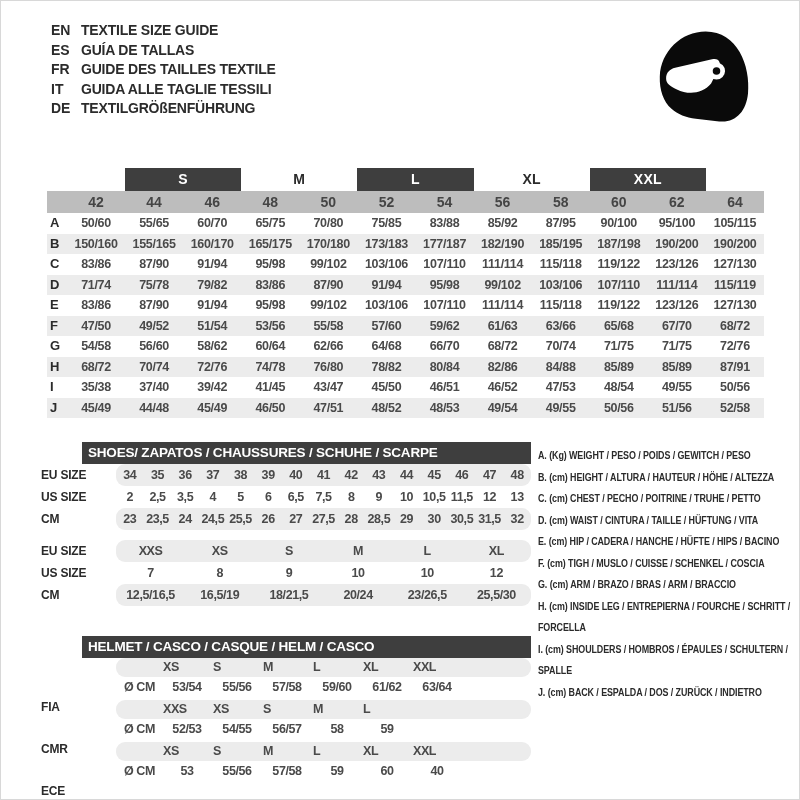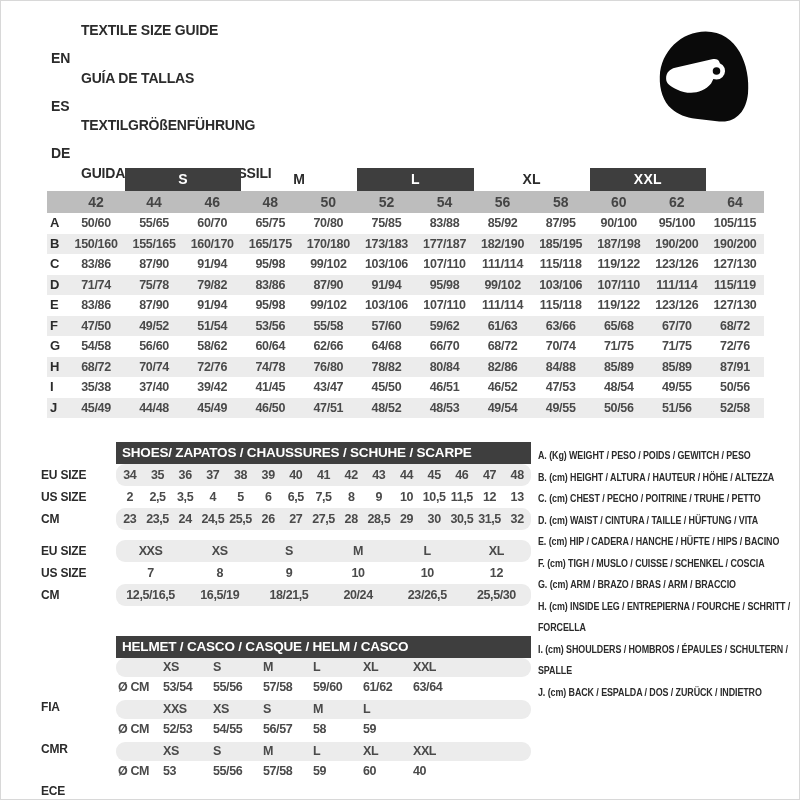--- a/index.html
+++ b/index.html
@@ -2,55 +2,55 @@
 <html><head>
 <meta charset="utf-8">
 <style>
   html,body{margin:0;padding:0;background:#fff;}
   .page{position:relative;width:800px;height:800px;background:#ffffff;border:1px solid #d8d8d8;
         box-sizing:border-box;font-family:"Liberation Sans","DejaVu Sans",sans-serif;
         font-weight:700;color:#3f3f3f;overflow:hidden;}
   
   .langs{position:absolute;left:50px;top:20px;}
   .lang-row{display:flex;font-size:14px;line-height:19.5px;color:#2b2b2b;}
-  .lang-code{width:30px;margin-top:28px;}
+  .lang-code{width:30px;}
   .lang-text{letter-spacing:-0.2px;white-space:nowrap;}
   .helmet-icon{position:absolute;left:648px;top:20px;width:110px;height:120px;}
   
   .textile{position:absolute;left:46px;top:167px;width:717px;}
   .grid13{display:grid;grid-template-columns:20px repeat(12,1fr);}
   .group-row{height:23px;}
   .group-cell{font-size:14px;line-height:22px;text-align:center;color:#2b2b2b;letter-spacing:0.3px;}
   .group-cell.boxed{background:#3e3e3e;color:#ffffff;}
   .size-row{height:22px;background:#bdbdbd;}
   .size-cell{font-size:14px;line-height:22px;text-align:center;color:#454545;}
   .t-row{height:20.5px;}
   .t-row.shaded{background:#ececec;}
   .t-letter{font-size:13px;line-height:20.5px;text-align:left;padding-left:3px;color:#2b2b2b;}
   .t-cell{font-size:12.5px;line-height:20.5px;text-align:center;letter-spacing:-0.3px;color:#4a4a4a;}
   
   .section{position:absolute;left:40px;width:490px;}
   .sec-shoes{top:441px;}
   .sec-gloves{top:539px;}
   .sec-helmet{top:635px;}
-  .sec-bar{margin-left:75px;height:22px;background:#3e3e3e;color:#ffffff;font-size:13.5px;
+  .sec-bar{margin-left:41px;height:22px;background:#3e3e3e;color:#ffffff;font-size:13.5px;
            line-height:22px;padding-left:6px;letter-spacing:-0.2px;white-space:nowrap;box-sizing:border-box;}
   .sub-row{display:flex;height:22px;}
   .sub-label{width:75px;font-size:12px;line-height:22px;color:#2b2b2b;letter-spacing:-0.2px;}
   .sub-cells{flex:1;display:grid;border-radius:9px;}
   .sub-cells.shaded{background:#ececec;}
   .sub-cell{font-size:12.5px;text-align:center;line-height:22px;letter-spacing:-0.4px;color:#4a4a4a;}
   .cols15{grid-template-columns:repeat(15,1fr);}
   .cols6{grid-template-columns:repeat(6,1fr);}
   
   .helmcols{grid-template-columns:45px repeat(6,50px) 1fr;}
   .helm .sub-row{height:19px;}
   .helm .sub-row.helm-val{height:20px;margin-bottom:3px;}
   .helm .sub-cell{line-height:19px;text-align:left;padding-left:2px;}
-  .helm .helm-val .sub-cell{line-height:20px;}
+  .helm .helm-val .sub-cell{line-height:20px;text-align:center;}
   .helm .sub-label{line-height:20px;margin-top:20px;}
   
   .legend{position:absolute;left:537px;top:444px;width:320px;transform:scaleX(0.81);
           transform-origin:left top;font-size:11px;line-height:21.5px;color:#2b2b2b;}
   .legend-line{letter-spacing:-0.1px;}
 </style>
 </head>
 <body>
 
 <div class="page">
@@ -58,26 +58,30 @@
   <div class="langs" id="langs">
       <div class="lang-row">
         <div class="lang-code">EN</div>
         <div class="lang-text">TEXTILE SIZE GUIDE</div>
       </div>
       <div class="lang-row">
         <div class="lang-code">ES</div>
         <div class="lang-text">GUÍA DE TALLAS</div>
       </div>
       <div class="lang-row">
-        <div class="lang-code">DE</div>
-        <div class="lang-text">TEXTILGRÖßENFÜHRUNG</div>
+        <div class="lang-code">FR</div>
+        <div class="lang-text">GUIDE DES TAILLES TEXTILE</div>
       </div>
       <div class="lang-row">
         <div class="lang-code">IT</div>
         <div class="lang-text">GUIDA ALLE TAGLIE TESSILI</div>
+      </div>
+      <div class="lang-row">
+        <div class="lang-code">DE</div>
+        <div class="lang-text">TEXTILGRÖßENFÜHRUNG</div>
       </div>
     </div>
 
   <div class="helmet-icon">
     <svg viewBox="0 0 120 124" width="108" height="118" aria-hidden="true">
       <path d="M63 8 C36 8 13 30 12 58 C11.5 73 16 86 25 94 C32 100 41 104 52 105 L78 108 C96 110 108 97 110 77 C113 46 98 8 63 8 Z" fill="#0a0a0a"></path>
       <path d="M19 60 C19 54 23 50 29 48.5 L70 39 C78 37.2 80.5 43 77.5 49 L69 66 C59 78 43 78.5 31 72.5 C23 68.5 19 66 19 60 Z" fill="#ffffff"></path>
       <circle cx="75" cy="52" r="9.5" fill="#ffffff"></circle>
       <circle cx="75" cy="52" r="4.2" fill="#0a0a0a"></circle>
     </svg>

